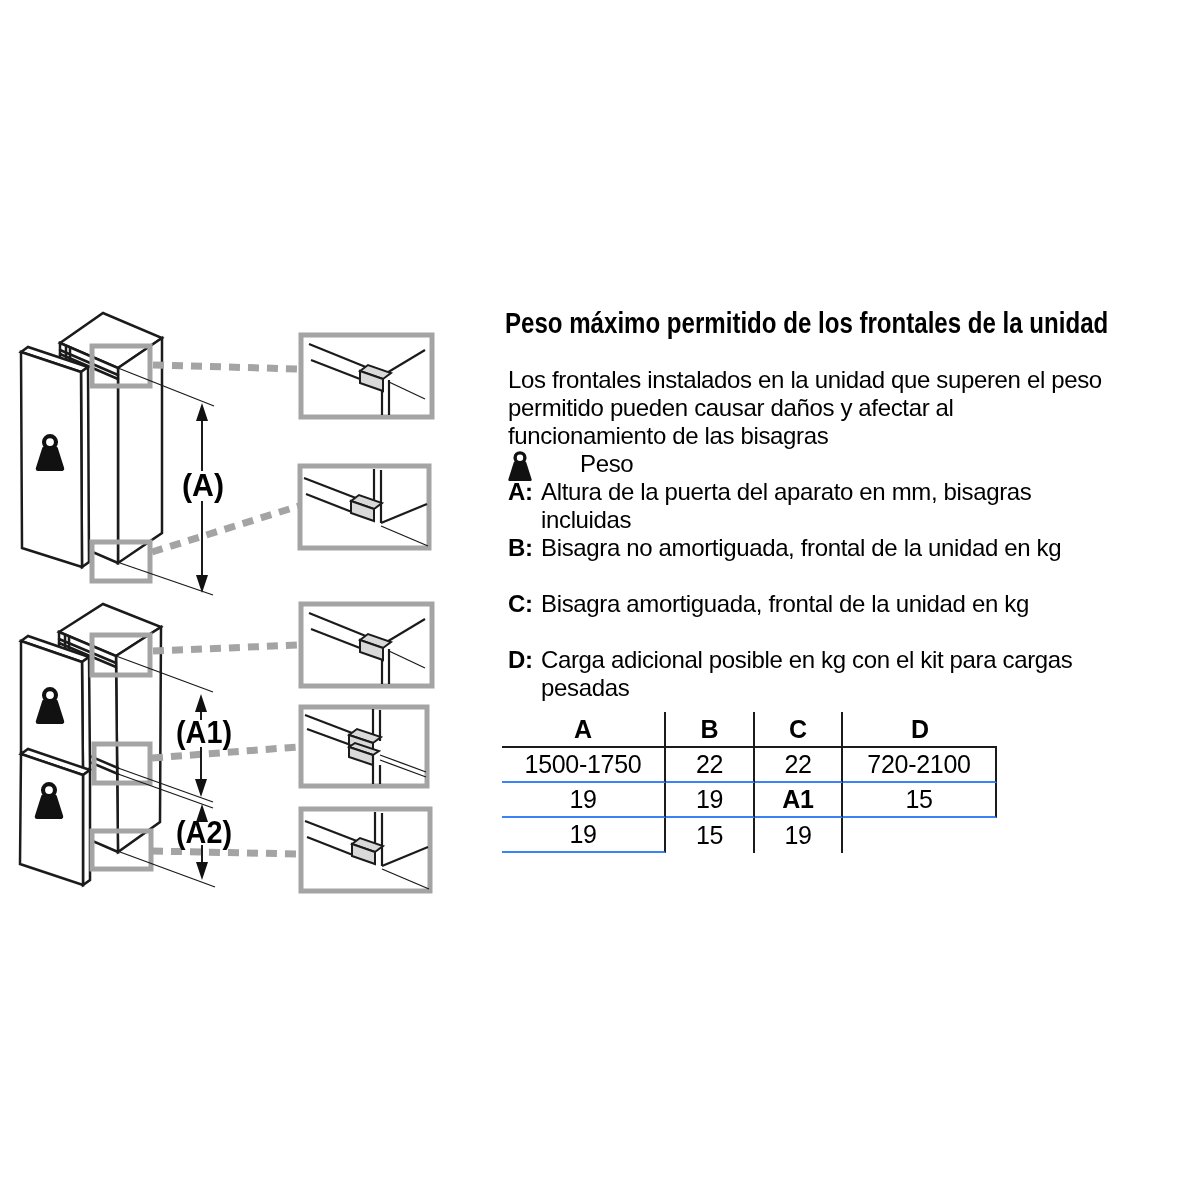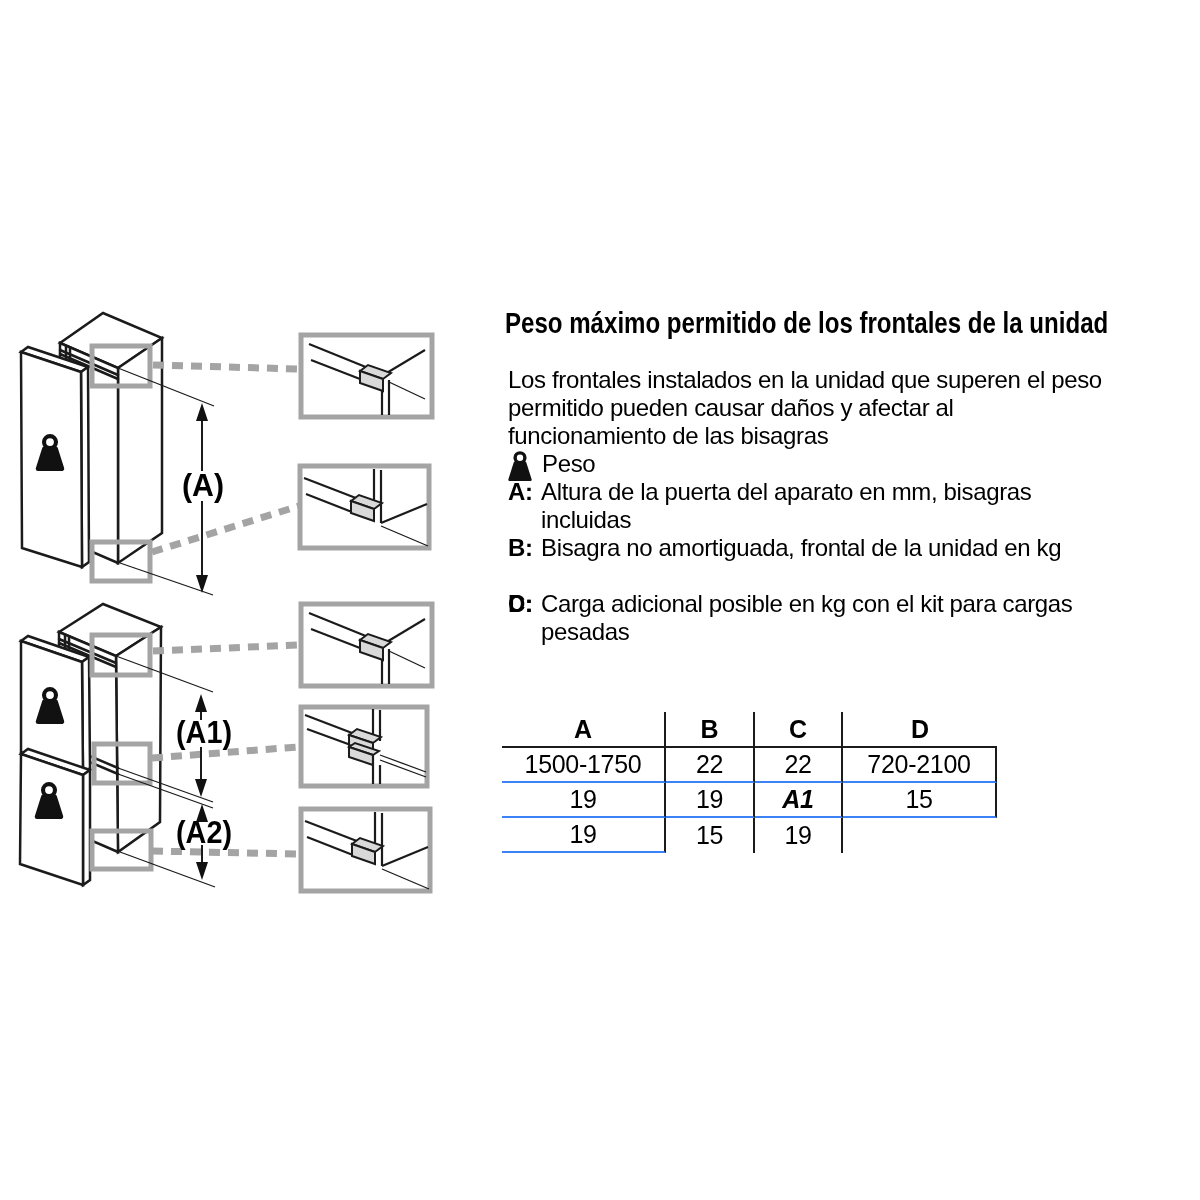--- a/index.html
+++ b/index.html
@@ -23,41 +23,41 @@
   }
   .intro{
     position:absolute;left:508px;top:366px;width:700px;
     font-size:24px;line-height:28px;letter-spacing:-0.35px;
     white-space:pre-line;
   }
   .legend{
     position:absolute;left:508px;top:450px;width:690px;
     font-size:24px;line-height:28px;letter-spacing:-0.35px;
   }
-  .peso-row{display:flex;align-items:flex-start;height:28px;}
+  .peso-row{display:flex;align-items:flex-start;height:28px;gap:38px;}
   .peso-row svg{margin:1px 10px 0 0;flex:0 0 auto;}
   .legend-item{position:relative;padding-left:33px;}
   .legend-item.gap-before{margin-top:28px;}
   .legend-key{position:absolute;left:0;top:0;font-weight:bold;}
   .legend-text{white-space:pre-line;}
   
   .wtable{
     position:absolute;left:502px;top:712px;
     display:grid;
     grid-template-columns:164px 89px 88px 154px;
     grid-template-rows:36px 35px 35px 35px 36px;
     font-size:25px;letter-spacing:-0.3px;
   }
   .wtable .cell{
     display:flex;align-items:center;justify-content:center;
   }
   .wtable .hd{font-weight:bold;border-bottom:2px solid #1b1b1b;}
   .wtable .vr{border-right:2px solid #1b1b1b;}
   .wtable .hr{border-bottom:2px solid #3b82f6;}
-  .wtable .b{font-weight:bold;font-style:italic;}
+  .wtable .b{font-weight:bold;}
   .wtable .dmerge{
     grid-column:4;grid-row:2/6;
     display:flex;align-items:center;justify-content:center;
     font-size:26px;
   }
   
   #diag{position:absolute;left:0;top:295px;}
   .ln{stroke:#1b1b1b;stroke-width:2.5;fill:none;stroke-linecap:round;}
   .lnw{stroke:#1b1b1b;stroke-width:2.5;fill:#ffffff;}
   .thin{stroke:#1b1b1b;stroke-width:1.3;fill:none;}
@@ -250,20 +250,21 @@
       <span class="legend-key">A:</span>
       <span class="legend-text">Altura de la puerta del aparato en mm, bisagras
 incluidas</span>
     </div>
     <div class="legend-item">
       <span class="legend-key">B:</span>
       <span class="legend-text">Bisagra no amortiguada, frontal de la unidad en kg</span>
     </div>
     <div class="legend-item gap-before">
       <span class="legend-key">C:</span>
+      <span class="legend-text">Bisagra amortiguada, frontal de la unidad en kg</span>
     </div>
     <div class="legend-item gap-before">
       <span class="legend-key">D:</span>
       <span class="legend-text">Carga adicional posible en kg con el kit para cargas
 pesadas</span>
     </div>
   </div>
 
   <div class="wtable">
 

